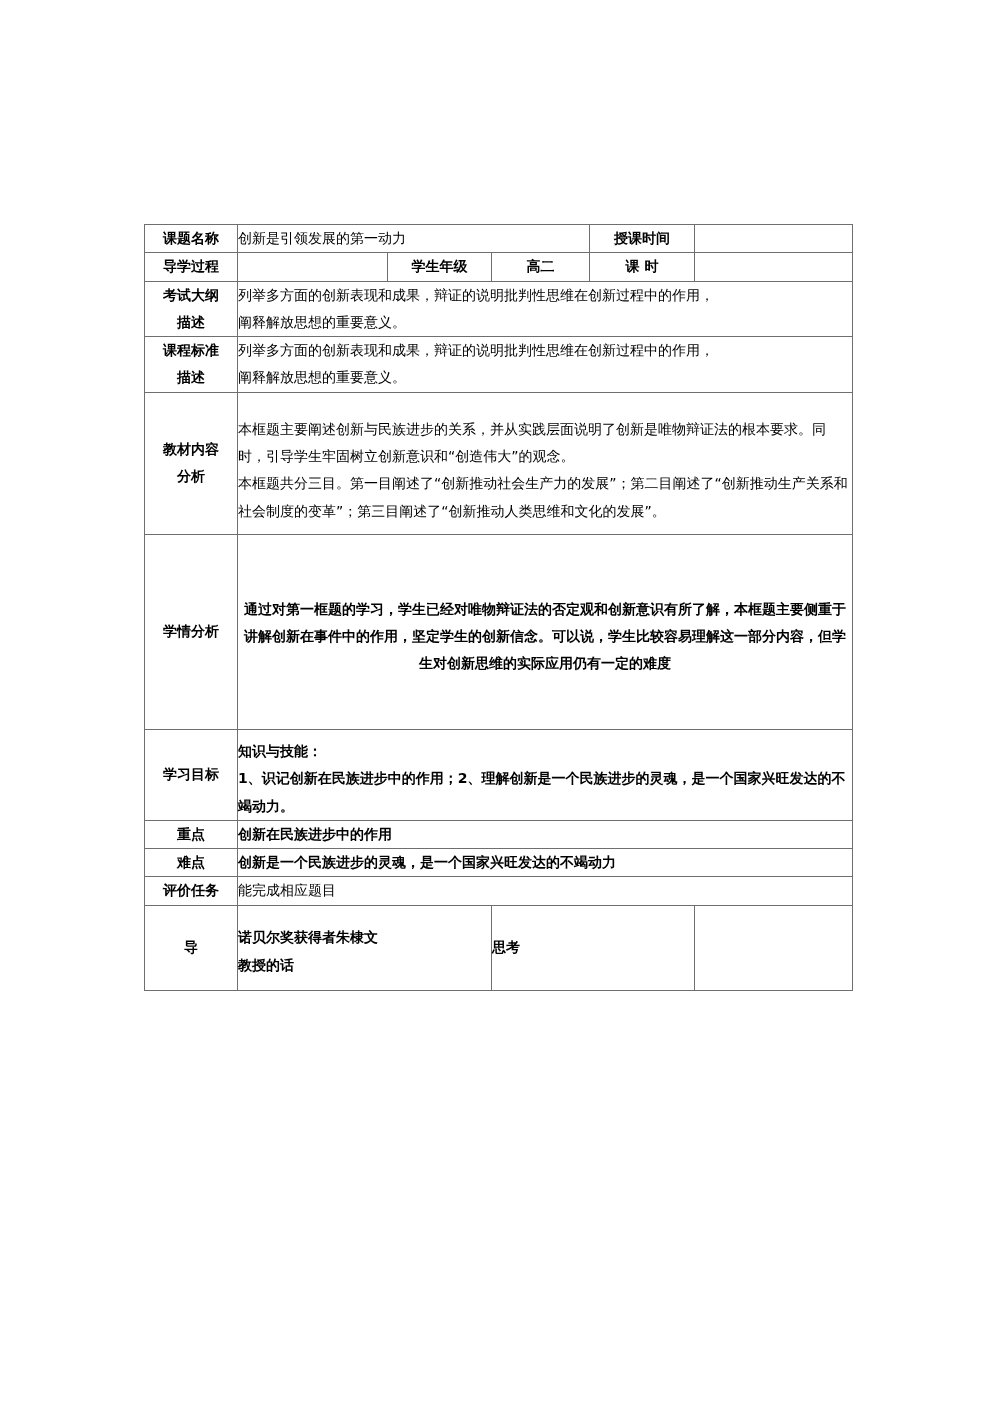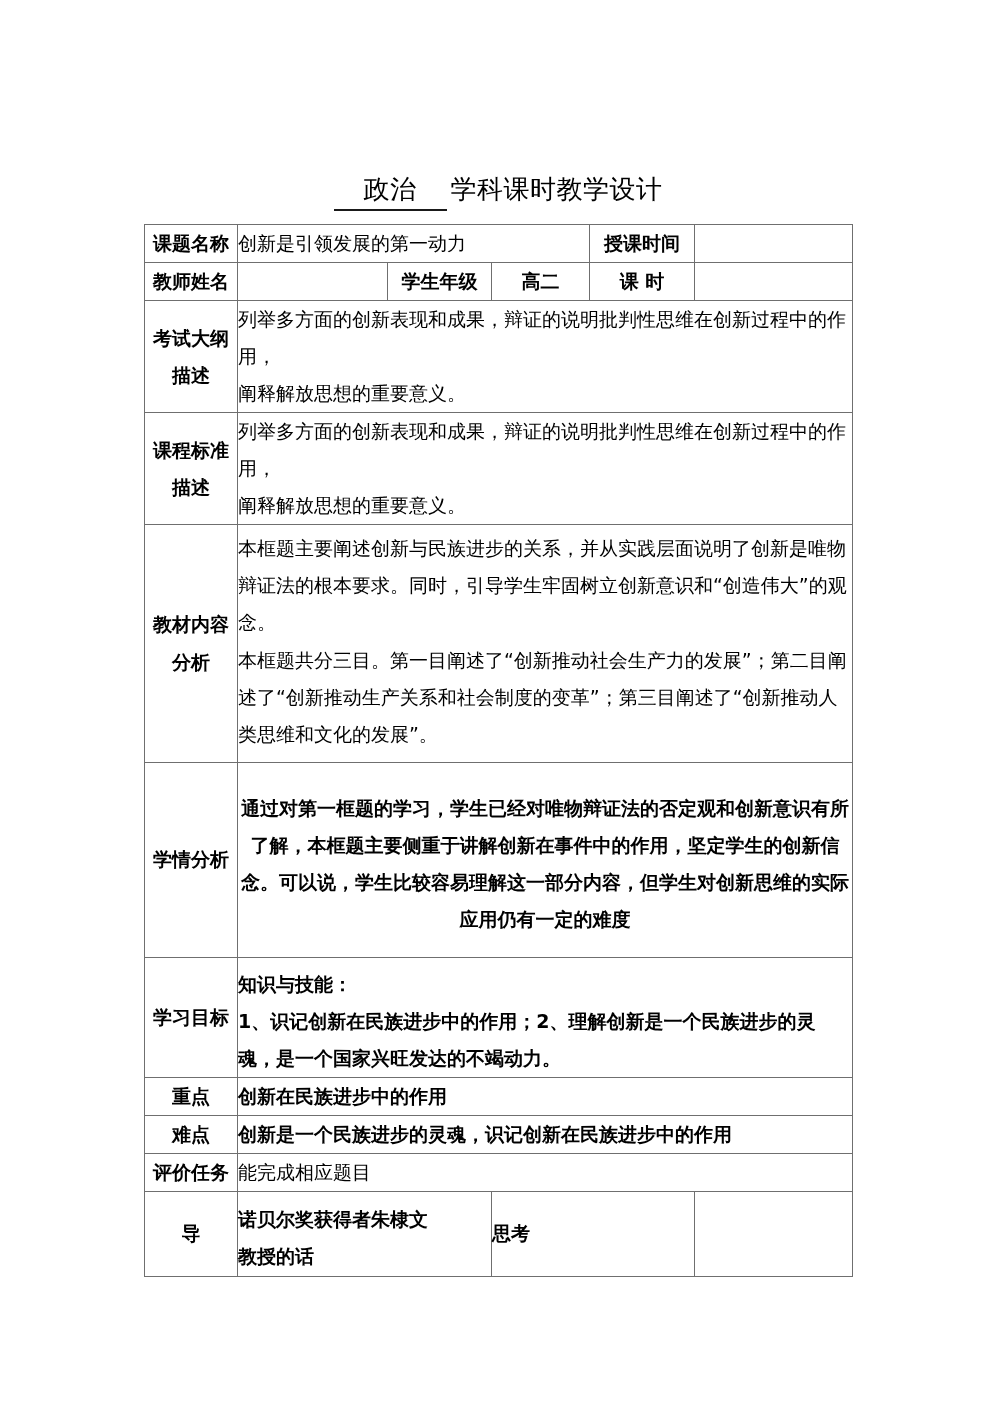--- a/index.html
+++ b/index.html
@@ -50,21 +50,21 @@
     left: 144px;
     top: 224px;
     width: 708px;
     border-collapse: collapse;
     table-layout: fixed;
   }
   .lesson-table td {
     border: 1px solid #6f6f6f;
     padding: 0;
     vertical-align: middle;
-    font-size: 19px;
+    font-size: 14px;
     line-height: 1.95;
   }
 
   
   .lbl {
     text-align: center;
     font-weight: bold;
     font-size: 14.5px;
     padding: 5px 3px;
     line-height: 1.9;
@@ -90,44 +90,41 @@
     padding: 6px 4px;
   }
 
   .p { margin: 0; }
 </style>
 </head>
 <body>
 
 <div class="page">
 
-  <div class="doc-title">
-    <span class="subject-slot">政治</span><span>学科课时教学设计</span>
-  </div>
 
   <table class="lesson-table">
     <colgroup>
       <col style="width:93px">
       <col style="width:150px">
       <col style="width:104px">
       <col style="width:98px">
       <col style="width:105px">
       <col style="width:158px">
     </colgroup>
 
     <tbody>
         <tr>
       <td class="lbl">课题名称</td>
       <td class="cnt cnt-mid" colspan="3">创新是引领发展的第一动力</td>
       <td class="ctr-b">授课时间</td>
       <td class="cnt cnt-mid blank"></td>
     </tr>
 
     <tr>
-      <td class="lbl">教师姓名</td>
+      <td class="lbl">导学过程</td>
       <td class="cnt cnt-mid blank"></td>
       <td class="ctr-b">学生年级</td>
       <td class="ctr-b">高二</td>
       <td class="ctr-b">课    时</td>
       <td class="cnt cnt-mid blank"></td>
     </tr>
 
     <tr>
       <td class="lbl lbl-2line">
         <div class="p">考试大纲</div>
@@ -148,21 +145,21 @@
         <div class="p">列举多方面的创新表现和成果，辩证的说明批判性思维在创新过程中的作用，</div>
         <div class="p">阐释解放思想的重要意义。</div>
       </td>
     </tr>
 
     <tr>
       <td class="lbl lbl-2line">
         <div class="p">教材内容</div>
         <div class="p">分析</div>
       </td>
-      <td class="cnt" colspan="5" style="padding-top:5px;padding-bottom:9px;">
+      <td class="cnt" colspan="5" style="padding-top:23px;padding-bottom:9px;">
         <div class="p">本框题主要阐述创新与民族进步的关系，并从实践层面说明了创新是唯物辩证法的根本要求。同时，引导学生牢固树立创新意识和“创造伟大”的观念。</div>
         <div class="p">本框题共分三目。第一目阐述了“创新推动社会生产力的发展”；第二目阐述了“创新推动生产关系和社会制度的变革”；第三目阐述了“创新推动人类思维和文化的发展”。</div>
       </td>
     </tr>
 
     <tr>
       <td class="lbl">学情分析</td>
       <td class="cnt cnt-b" colspan="5" style="height:185px;padding-top:9px;text-align:center;">通过对第一框题的学习，学生已经对唯物辩证法的否定观和创新意识有所了解，本框题主要侧重于讲解创新在事件中的作用，坚定学生的创新信念。可以说，学生比较容易理解这一部分内容，但学生对创新思维的实际应用仍有一定的难度</td>
     </tr>
 
@@ -174,21 +171,21 @@
       </td>
     </tr>
 
     <tr>
       <td class="lbl">重点</td>
       <td class="cnt cnt-b cnt-mid" colspan="5">创新在民族进步中的作用</td>
     </tr>
 
     <tr>
       <td class="lbl">难点</td>
-      <td class="cnt cnt-b cnt-mid" colspan="5">创新是一个民族进步的灵魂，识记创新在民族进步中的作用</td>
+      <td class="cnt cnt-b cnt-mid" colspan="5">创新是一个民族进步的灵魂，是一个国家兴旺发达的不竭动力</td>
     </tr>
 
     <tr>
       <td class="lbl">评价任务</td>
       <td class="cnt cnt-mid" colspan="5">能完成相应题目</td>
     </tr>
 
 
     <tr>
       <td class="lbl" style="height:84px;">导</td>

